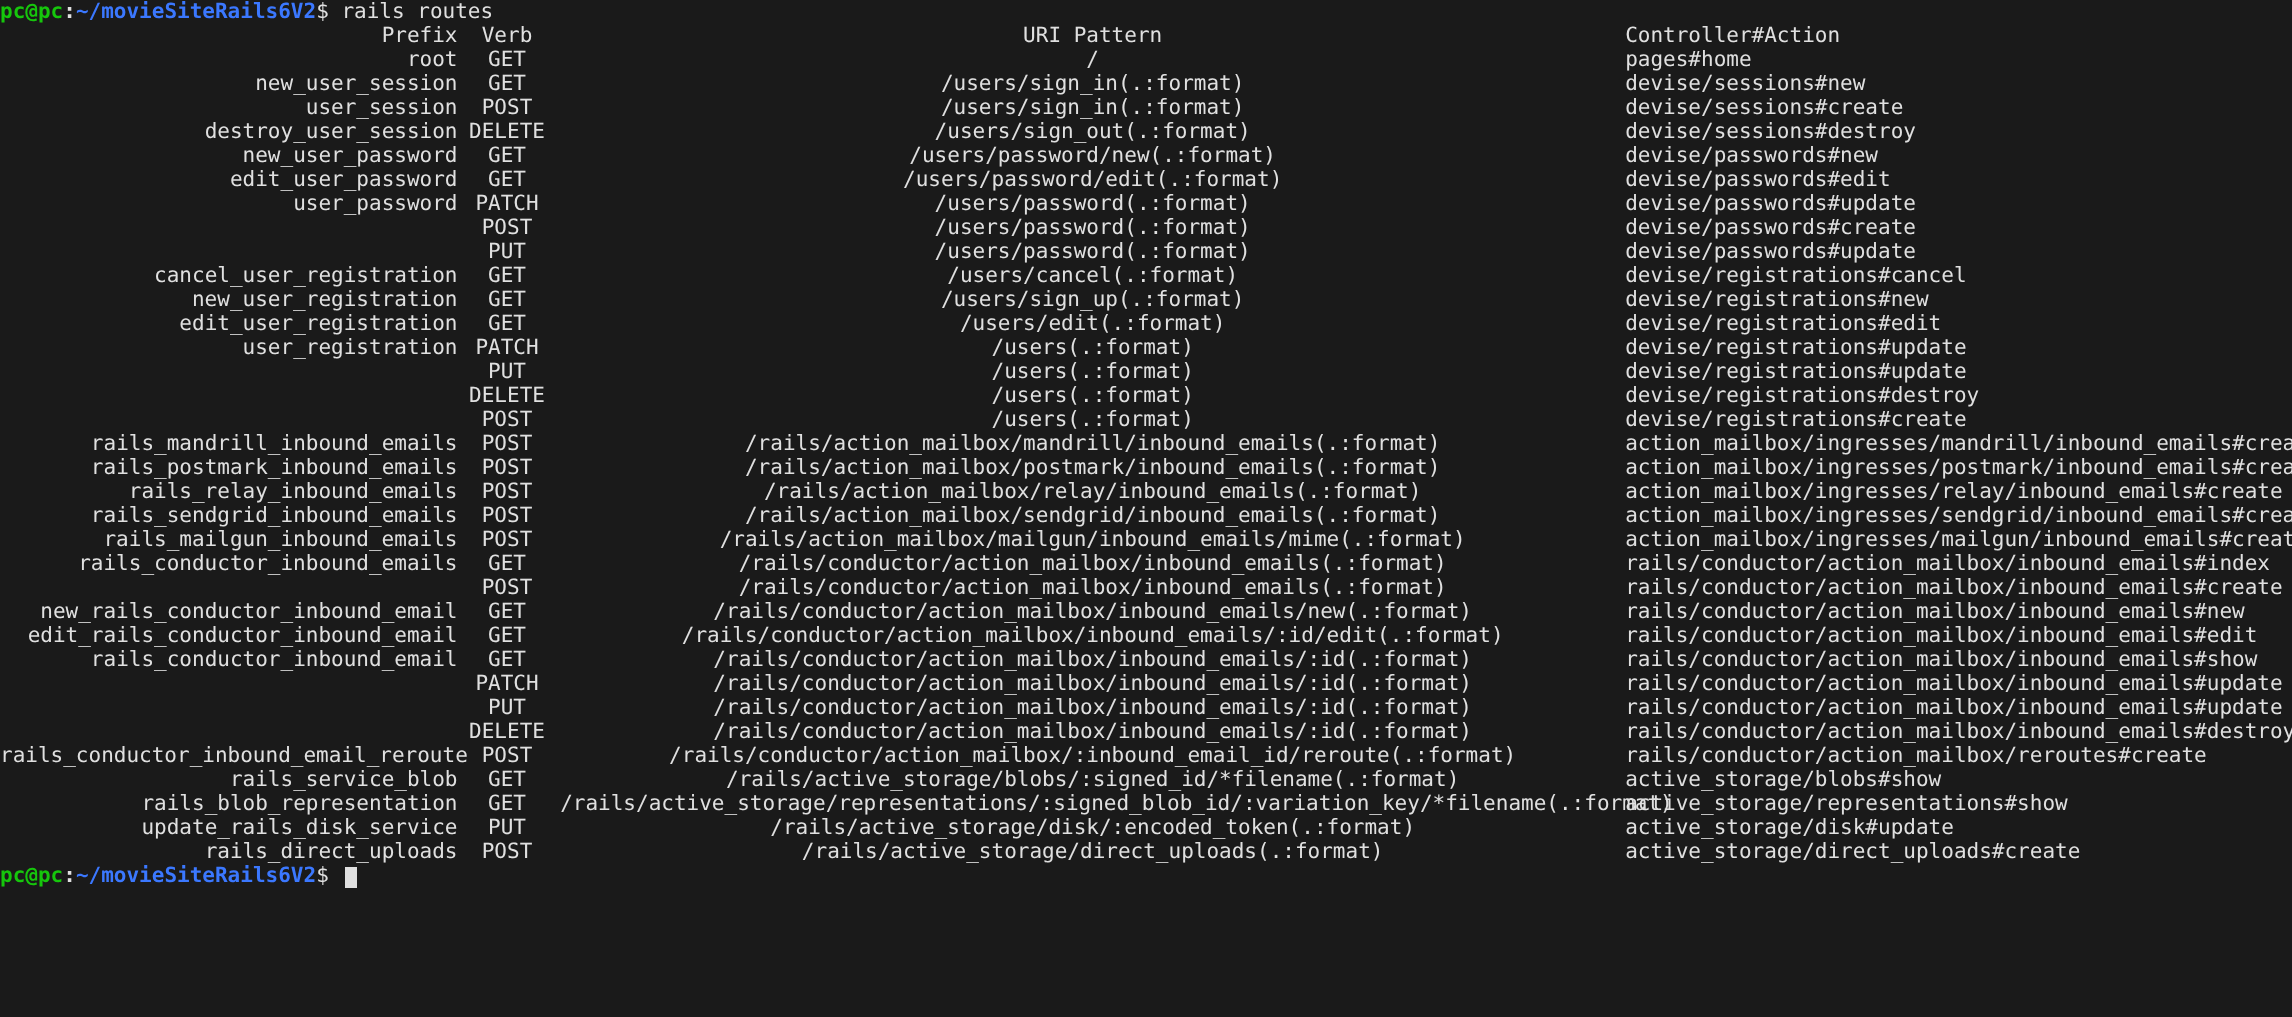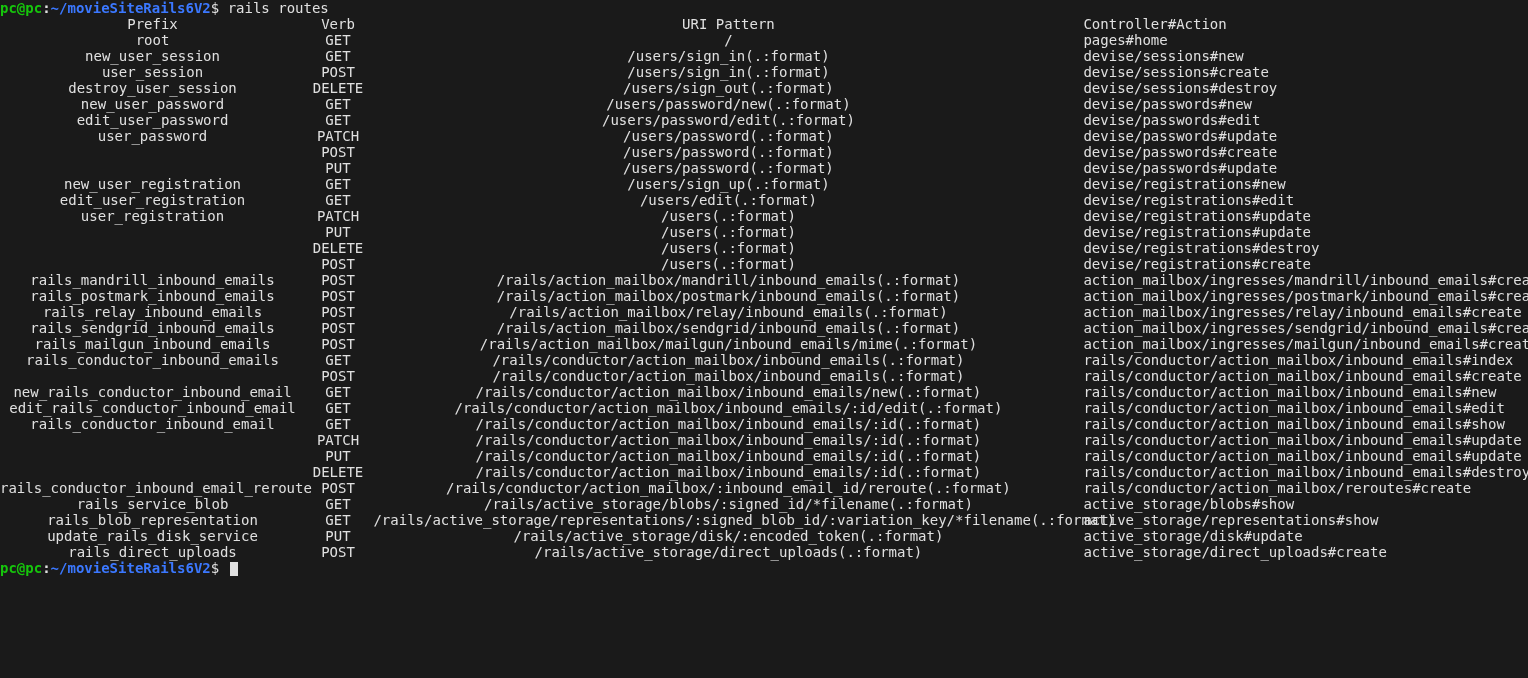--- a/index.html
+++ b/index.html
@@ -16,21 +16,21 @@
     white-space: nowrap;
   }
   .terminal {
     padding: 0;
   }
   .prompt-user { color: #16c60c; font-weight: bold; }
   .prompt-colon { color: #e0e0e0; font-weight: bold; }
   .prompt-path { color: #3b78ff; font-weight: bold; }
   .prompt-dollar { color: #e0e0e0; }
   .cmd { color: #e0e0e0; }
-  .route-prefix { display:inline-block; text-align:center; width: 305px; }
+  .route-prefix { display:inline-block; text-align:right; width: 305px; }
   .route-verb   { display:inline-block; text-align:center;  width: 54px; margin-left: 6px; }
   .route-pattern{ display:inline-block; text-align:center;  width: 710px; }
   .route-action { display:inline-block; text-align:center; }
   .cursor {
     display:inline-block;
     width: 8px; height: 14px;
     background:#e0e0e0;
     vertical-align: text-bottom;
     margin-left: 2px;
   }
@@ -45,20 +45,21 @@
       <div class="line"><span class="route-prefix">Prefix</span><span class="route-verb">Verb</span>  <span class="route-pattern">URI Pattern</span><span class="route-action">Controller#Action</span></div>
       <div class="line"><span class="route-prefix">root</span><span class="route-verb">GET</span>  <span class="route-pattern">/</span><span class="route-action">pages#home</span></div>
       <div class="line"><span class="route-prefix">new_user_session</span><span class="route-verb">GET</span>  <span class="route-pattern">/users/sign_in(.:format)</span><span class="route-action">devise/sessions#new</span></div>
       <div class="line"><span class="route-prefix">user_session</span><span class="route-verb">POST</span>  <span class="route-pattern">/users/sign_in(.:format)</span><span class="route-action">devise/sessions#create</span></div>
       <div class="line"><span class="route-prefix">destroy_user_session</span><span class="route-verb">DELETE</span>  <span class="route-pattern">/users/sign_out(.:format)</span><span class="route-action">devise/sessions#destroy</span></div>
       <div class="line"><span class="route-prefix">new_user_password</span><span class="route-verb">GET</span>  <span class="route-pattern">/users/password/new(.:format)</span><span class="route-action">devise/passwords#new</span></div>
       <div class="line"><span class="route-prefix">edit_user_password</span><span class="route-verb">GET</span>  <span class="route-pattern">/users/password/edit(.:format)</span><span class="route-action">devise/passwords#edit</span></div>
       <div class="line"><span class="route-prefix">user_password</span><span class="route-verb">PATCH</span>  <span class="route-pattern">/users/password(.:format)</span><span class="route-action">devise/passwords#update</span></div>
       <div class="line"><span class="route-prefix"></span><span class="route-verb">POST</span>  <span class="route-pattern">/users/password(.:format)</span><span class="route-action">devise/passwords#create</span></div>
       <div class="line"><span class="route-prefix"></span><span class="route-verb">PUT</span>  <span class="route-pattern">/users/password(.:format)</span><span class="route-action">devise/passwords#update</span></div>
+      <div class="line"><span class="route-prefix">cancel_user_registration</span><span class="route-verb">GET</span>  <span class="route-pattern">/users/cancel(.:format)</span><span class="route-action">devise/registrations#cancel</span></div>
       <div class="line"><span class="route-prefix">new_user_registration</span><span class="route-verb">GET</span>  <span class="route-pattern">/users/sign_up(.:format)</span><span class="route-action">devise/registrations#new</span></div>
       <div class="line"><span class="route-prefix">edit_user_registration</span><span class="route-verb">GET</span>  <span class="route-pattern">/users/edit(.:format)</span><span class="route-action">devise/registrations#edit</span></div>
       <div class="line"><span class="route-prefix">user_registration</span><span class="route-verb">PATCH</span>  <span class="route-pattern">/users(.:format)</span><span class="route-action">devise/registrations#update</span></div>
       <div class="line"><span class="route-prefix"></span><span class="route-verb">PUT</span>  <span class="route-pattern">/users(.:format)</span><span class="route-action">devise/registrations#update</span></div>
       <div class="line"><span class="route-prefix"></span><span class="route-verb">DELETE</span>  <span class="route-pattern">/users(.:format)</span><span class="route-action">devise/registrations#destroy</span></div>
       <div class="line"><span class="route-prefix"></span><span class="route-verb">POST</span>  <span class="route-pattern">/users(.:format)</span><span class="route-action">devise/registrations#create</span></div>
       <div class="line"><span class="route-prefix">rails_mandrill_inbound_emails</span><span class="route-verb">POST</span>  <span class="route-pattern">/rails/action_mailbox/mandrill/inbound_emails(.:format)</span><span class="route-action">action_mailbox/ingresses/mandrill/inbound_emails#create</span></div>
       <div class="line"><span class="route-prefix">rails_postmark_inbound_emails</span><span class="route-verb">POST</span>  <span class="route-pattern">/rails/action_mailbox/postmark/inbound_emails(.:format)</span><span class="route-action">action_mailbox/ingresses/postmark/inbound_emails#create</span></div>
       <div class="line"><span class="route-prefix">rails_relay_inbound_emails</span><span class="route-verb">POST</span>  <span class="route-pattern">/rails/action_mailbox/relay/inbound_emails(.:format)</span><span class="route-action">action_mailbox/ingresses/relay/inbound_emails#create</span></div>
       <div class="line"><span class="route-prefix">rails_sendgrid_inbound_emails</span><span class="route-verb">POST</span>  <span class="route-pattern">/rails/action_mailbox/sendgrid/inbound_emails(.:format)</span><span class="route-action">action_mailbox/ingresses/sendgrid/inbound_emails#create</span></div>

